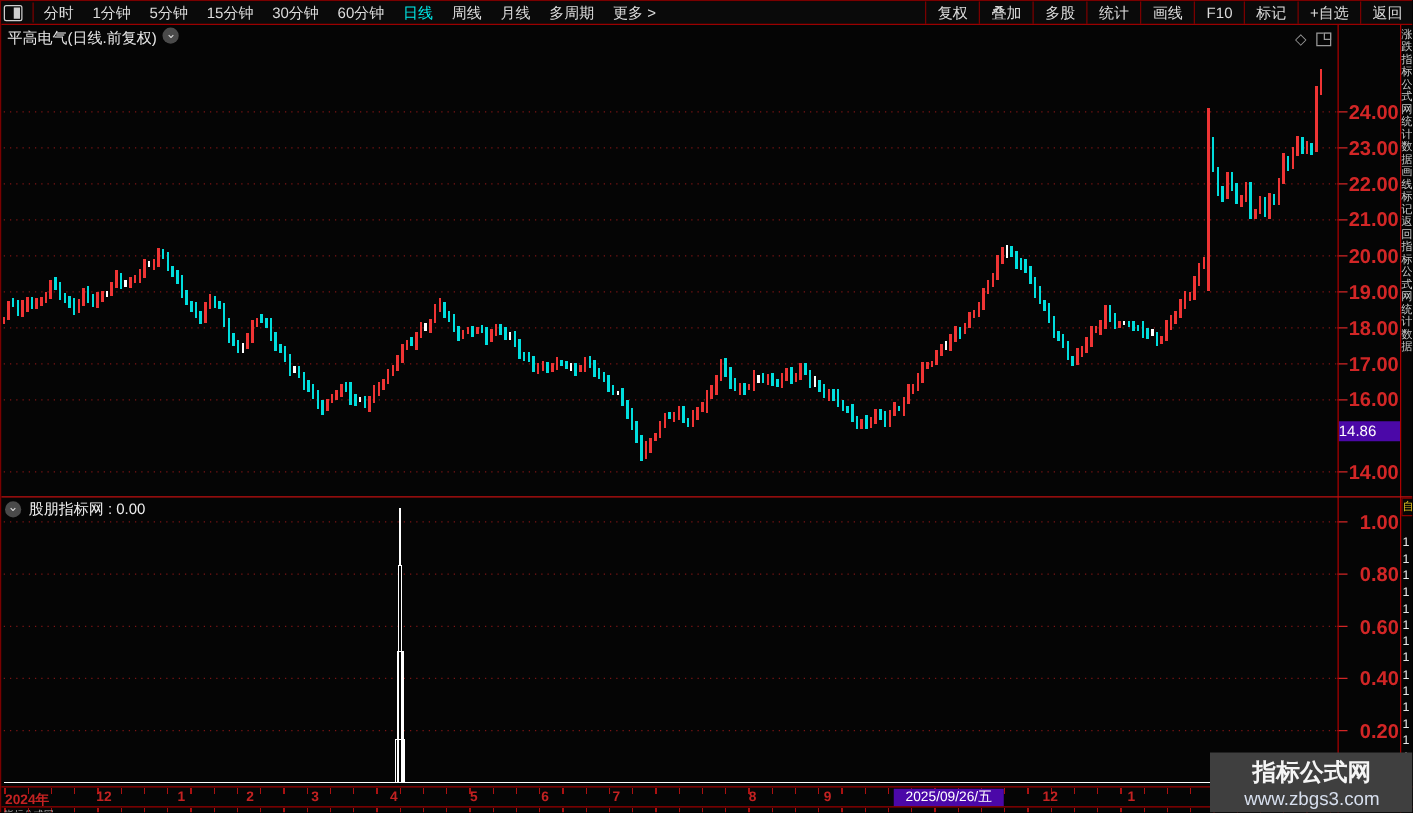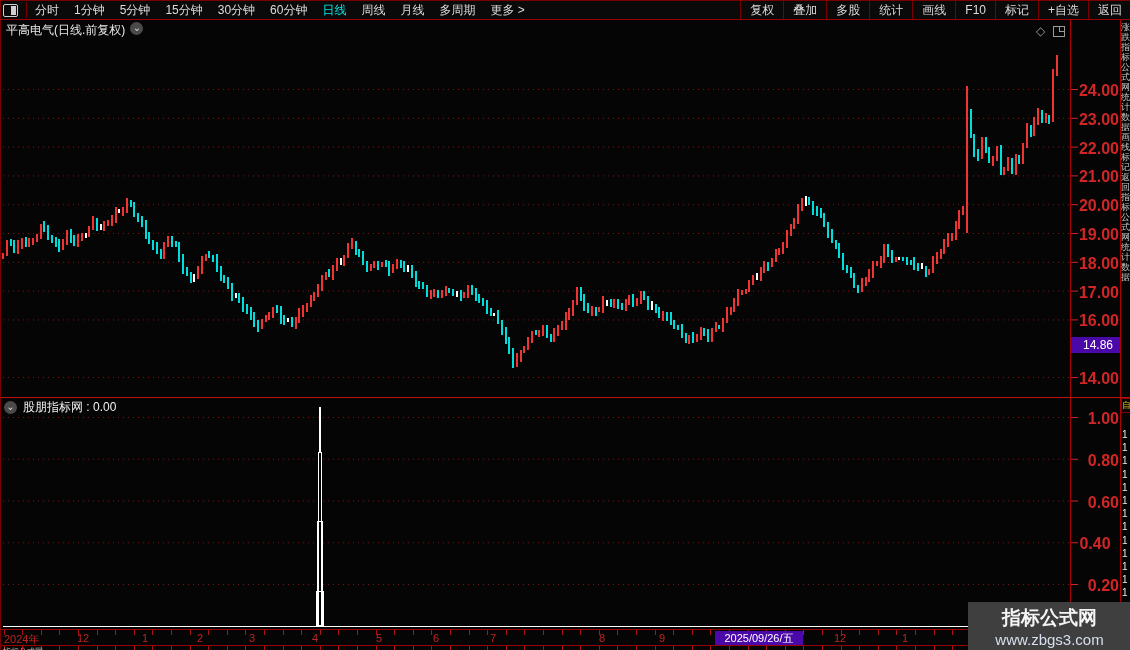--- a/index.html
+++ b/index.html
@@ -21,22 +21,22 @@
   .chart-title{position:absolute;left:5px;top:21px;color:#e8e8e8;font-size:12px;display:flex;align-items:flex-start;gap:5px;}
   .chev-circle{width:13px;height:13px;border-radius:50%;background:#4a4a4a;color:#d8d8d8;font-size:10px;
                line-height:11px;text-align:center;display:inline-block;}
   .pane-icons{position:absolute;left:1035px;top:23px;color:#9a9a9a;font-size:12px;display:flex;gap:8px;align-items:center;}
   .max-icon{width:10px;height:9px;border:1px solid #9a9a9a;position:relative;}
   .max-icon::after{content:"";position:absolute;right:-1px;top:-1px;width:4px;height:4px;border:1px solid #9a9a9a;background:#050505;}
   .ind-header{position:absolute;left:3px;top:398px;display:flex;align-items:center;gap:6px;color:#f0f0f0;font-size:12px;}
   
   .plabel{position:absolute;width:48px;text-align:right;color:#d22626;font-size:16px;font-weight:bold;}
   .cur-price{position:absolute;left:1070px;width:49px;height:16px;background:#4b08a8;color:#fff;
-             font-size:12px;line-height:16px;text-align:left;padding-left:12px;box-sizing:border-box;}
-  .month{position:absolute;top:631px;color:#c32222;font-size:11px;font-weight:normal;white-space:nowrap;}
+             font-size:12px;line-height:16px;text-align:left;padding-left:0;box-sizing:border-box;}
+  .month{position:absolute;top:631px;color:#c32222;font-size:11px;font-weight:bold;white-space:nowrap;}
   .date-hl{position:absolute;top:630px;height:14px;background:#4b08a8;color:#fff;font-size:11px;
            line-height:14px;text-align:center;}
   
   .hline,.vline{position:absolute;background:#9a0000;}
   
   .strip{position:absolute;left:1120px;top:19px;width:10px;height:631px;overflow:hidden;color:#cfcfcf;}
   .strip .chars{position:absolute;left:0;top:2px;width:10px;font-size:9px;line-height:10px;word-break:break-all;color:#c8c8c8;}
   .strip .ycell{position:absolute;left:0;top:378px;width:9px;height:13px;border:1px solid #8a0000;color:#e0c020;font-size:9px;line-height:12px;}
   .strip .ones{position:absolute;left:1px;top:408px;width:9px;font-size:10px;line-height:13.2px;color:#e8e8e8;}
   
@@ -545,21 +545,21 @@
       <span class="plabel" style="left: 1070px; top: 225px;">19.00</span>
       <span class="plabel" style="left: 1070px; top: 253.8px;">18.00</span>
       <span class="plabel" style="left: 1070px; top: 282.6px;">17.00</span>
       <span class="plabel" style="left: 1070px; top: 311.4px;">16.00</span>
       <span class="plabel" style="left: 1070px; top: 369px;">14.00</span>
     </div>
   <div id="sub-labels">
       <span class="plabel" style="left: 1070px; top: 409px;">1.00</span>
       <span class="plabel" style="left: 1070px; top: 450.75px;">0.80</span>
       <span class="plabel" style="left: 1070px; top: 492.5px;">0.60</span>
-      <span class="plabel" style="left: 1070px; top: 534.25px; text-align: center;">0.40</span>
+      <span class="plabel" style="left: 1070px; top: 534.25px;">0.40</span>
       <span class="plabel" style="left: 1070px; top: 576px;">0.20</span>
     </div>
   <div id="months">
       <span class="month" style="left: 3px;">2024年</span>
       <span class="month" style="left: 76px;">12</span>
       <span class="month" style="left: 141px;">1</span>
       <span class="month" style="left: 196px;">2</span>
       <span class="month" style="left: 248px;">3</span>
       <span class="month" style="left: 311px;">4</span>
       <span class="month" style="left: 375px;">5</span>

